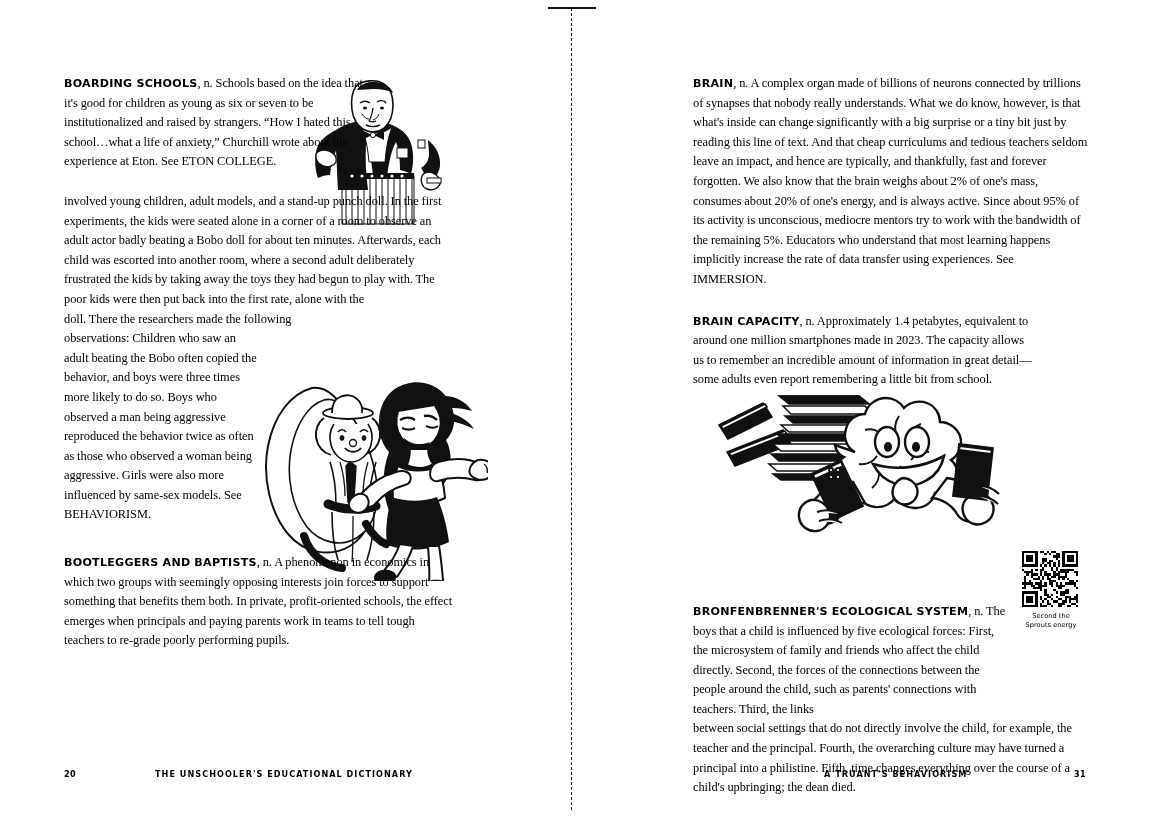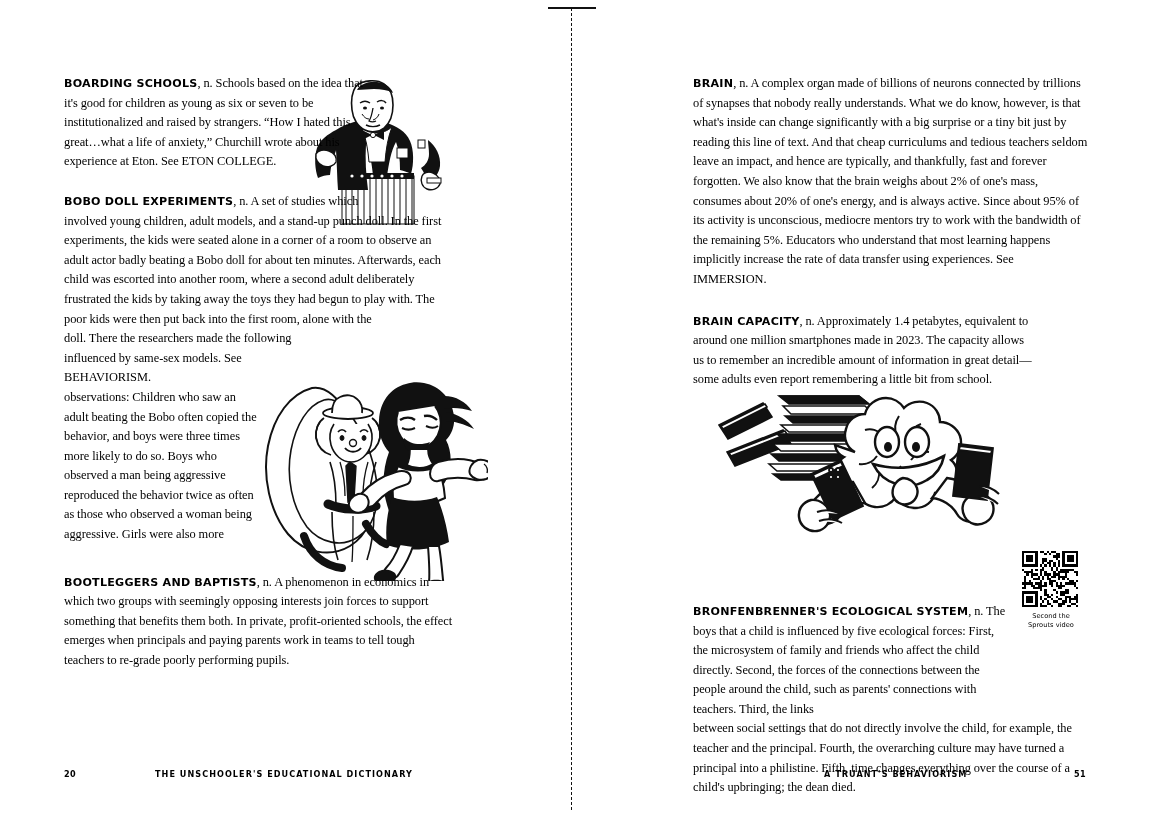--- a/index.html
+++ b/index.html
@@ -213,32 +213,29 @@
           <path d="M134 204c-5 1-9 5-8 9 1 5 7 8 13 7 6-1 10-6 9-11-1-4-8-6-14-5z" fill="#111"></path>
           <path d="M184 214c-5 1-9 5-8 9 2 5 8 7 14 6 6-1 10-6 8-11-1-4-8-5-14-4z" fill="#111"></path>
         </g>
       </svg>
     </div>
 
     <div class="col col-left">
 
       <div class="entry">
         <p class="narrow-a">
-          <span class="term">BOARDING SCHOOLS</span><span>, n. Schools based on the idea that it's good for children as young as six or seven to be institutionalized and raised by strangers. “How I hated this great…what a life of anxiety,” Churchill wrote about his experience at Eton. See ETON COLLEGE.</span>
+          <span class="term">BOARDING SCHOOLS</span><span>, n. Schools based on the idea that it's good for children as young as six or seven to be institutionalized and raised by strangers. “How I hated this school…what a life of anxiety,” Churchill wrote about his experience at Eton. See ETON COLLEGE.</span>
         </p>
       </div>
 
       <div class="entry" style="margin-top:20px;">
-        <p class="narrow-a">
-          <span class="term">BOBO DOLL EXPERIMENTS</span><span>, n. A set of studies which</span>
-        </p>
         <p>involved young children, adult models, and a stand-up punch doll. In the first experiments, the kids were seated alone in a corner of a room to observe an adult actor badly beating a Bobo doll for about ten minutes. Afterwards, each child was escorted into another room, where a second adult deliberately frustrated the kids by taking away the toys they had begun to play with. The</p>
-        <p class="w-322">poor kids were then put back into the first room, alone with the doll. There the researchers made the following</p>
+        <p class="w-322">poor kids were then put back into the first rate, alone with the doll. There the researchers made the following</p>
+        <p class="narrow-b">observations: Children who saw an adult beating the Bobo often copied the behavior, and boys were three times more likely to do so. Boys who observed a man being aggressive reproduced the behavior twice as often as those who observed a woman being aggressive. Girls were also more</p>
         <p class="narrow-b">influenced by same-sex models. See BEHAVIORISM.</p>
-        <p class="narrow-b">observations: Children who saw an adult beating the Bobo often copied the behavior, and boys were three times more likely to do so. Boys who observed a man being aggressive reproduced the behavior twice as often as those who observed a woman being aggressive. Girls were also more</p>
       </div>
 
       <div class="entry" style="margin-top:28px;">
         <p>
           <span class="term">BOOTLEGGERS AND BAPTISTS</span><span>, n. A phenomenon in economics in which two groups with seemingly opposing interests join forces to support something that benefits them both. In private, profit-oriented schools, the effect emerges when principals and paying parents work in teams to tell tough teachers to re-grade poorly performing pupils.</span>
         </p>
       </div>
 
     </div>
 
@@ -340,21 +337,21 @@
       <div class="entry" style="margin-top:212px;">
         <p class="w-318">
           <span class="term">BRONFENBRENNER'S ECOLOGICAL SYSTEM</span><span>, n. The boys that a child is influenced by five ecological forces: First, the microsystem of family and friends who affect the child directly. Second, the forces of the connections between the people around the child, such as parents' connections with teachers. Third, the links</span>
         </p>
         <p>between social settings that do not directly involve the child, for example, the teacher and the principal. Fourth, the overarching culture may have turned a principal into a philistine. Fifth, time changes everything over the course of a child's upbringing; the dean died.</p>
       </div>
 
     </div>
 
     <div class="footer footer-right-title" style="left:252px;">A TRUANT'S BEHAVIORISM</div>
-    <div class="footer footer-right-num" style="left:502px;">51</div>
+    <div class="footer footer-right-num" style="left:502px;">31</div>
   </div>
 
   <div class="qr-block">
     <div class="qr-grid" id="qr">
         <i></i>
         <i></i>
         <i></i>
         <i></i>
         <i></i>
         <i></i>
@@ -973,17 +970,17 @@
         <i style="background: transparent;"></i>
         <i style="background: transparent;"></i>
         <i></i>
         <i></i>
         <i style="background: transparent;"></i>
         <i style="background: transparent;"></i>
         <i></i>
       </div>
     <div class="qr-cap">
       <div>Second the</div>
-      <div>Sprouts video</div>
+      <div>Sprouts energy</div>
     </div>
   </div>
 
 </div>
 
 </body></html>

